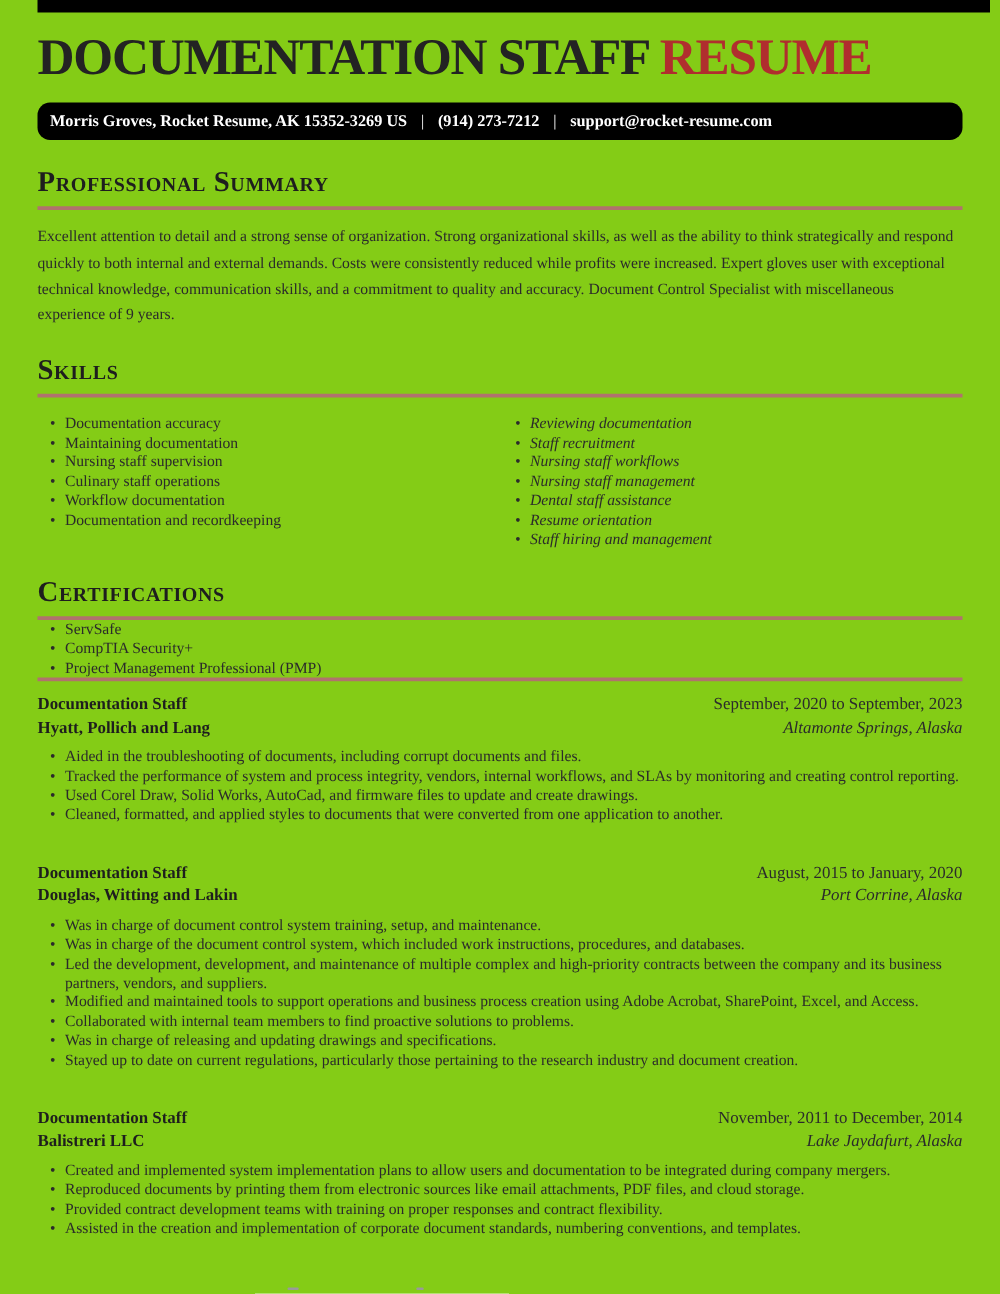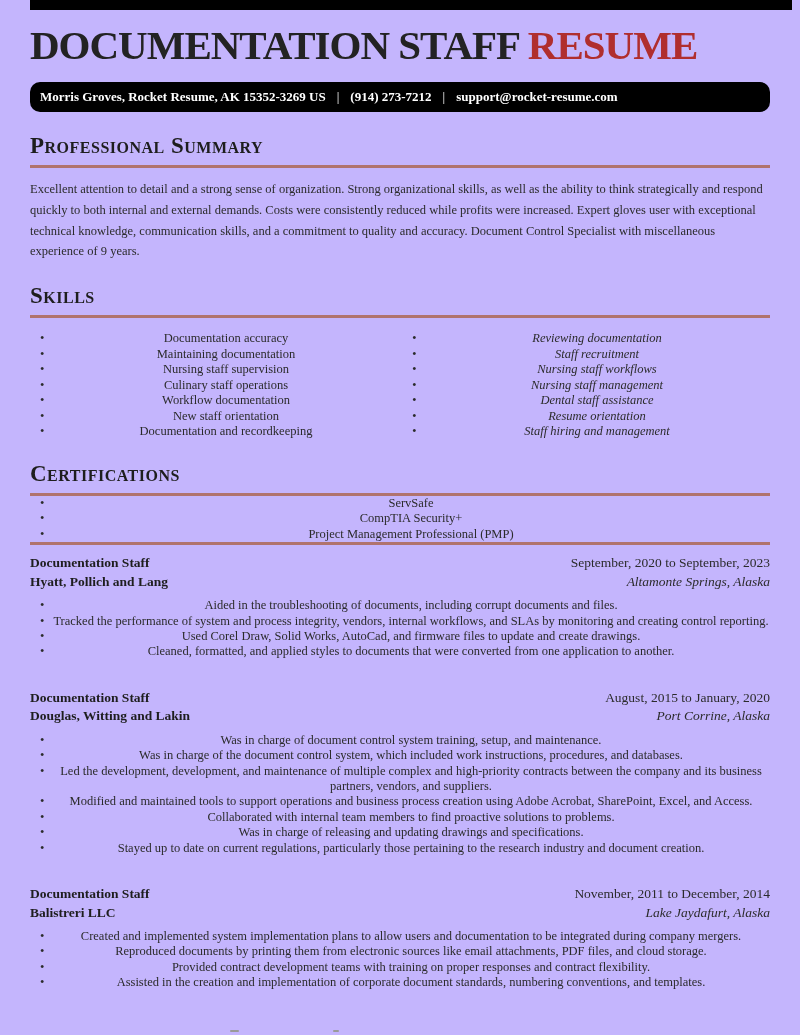--- a/index.html
+++ b/index.html
@@ -1,21 +1,21 @@
 <!DOCTYPE html>
 <html><head>
 <meta charset="utf-8">
 <style>
   * { box-sizing: border-box; }
   html, body { margin: 0; padding: 0; background: #ffffff; }
   .page {
     position: relative;
     width: 800px;
     height: 1035px;
-    background: #c4b5fd;
+    background: #84cc16;
     overflow: hidden;
     font-family: "Liberation Serif", "DejaVu Serif", serif;
     color: #2b2b2b;
   }
   .top-bar {
     position: absolute;
     top: 0; left: 30px; right: 8px;
     height: 10px;
     background: #000000;
   }
@@ -69,21 +69,20 @@
     line-height: 1.65;
     color: #2b2b2b;
   }
 
   ul.bullets {
     list-style: none;
     margin: 0;
     padding: 0;
     font-size: 12.5px;
     line-height: 15.4px;
-    text-align: center;
   }
   ul.bullets li {
     position: relative;
     padding-left: 22px;
   }
   ul.bullets li::before {
     content: "\2022";
     position: absolute;
     left: 10px;
     top: 0;
@@ -149,21 +148,20 @@
     <section>
       <h2 class="section-heading">Skills</h2>
       <div class="rule"></div>
       <div class="skills-cols">
         <ul class="bullets col left">
           <li>Documentation accuracy</li>
           <li>Maintaining documentation</li>
           <li>Nursing staff supervision</li>
           <li>Culinary staff operations</li>
           <li>Workflow documentation</li>
-          <li>New staff orientation</li>
           <li>Documentation and recordkeeping</li>
         </ul>
         <ul class="bullets col right">
           <li>Reviewing documentation</li>
           <li>Staff recruitment</li>
           <li>Nursing staff workflows</li>
           <li>Nursing staff management</li>
           <li>Dental staff assistance</li>
           <li>Resume orientation</li>
           <li>Staff hiring and management</li>

